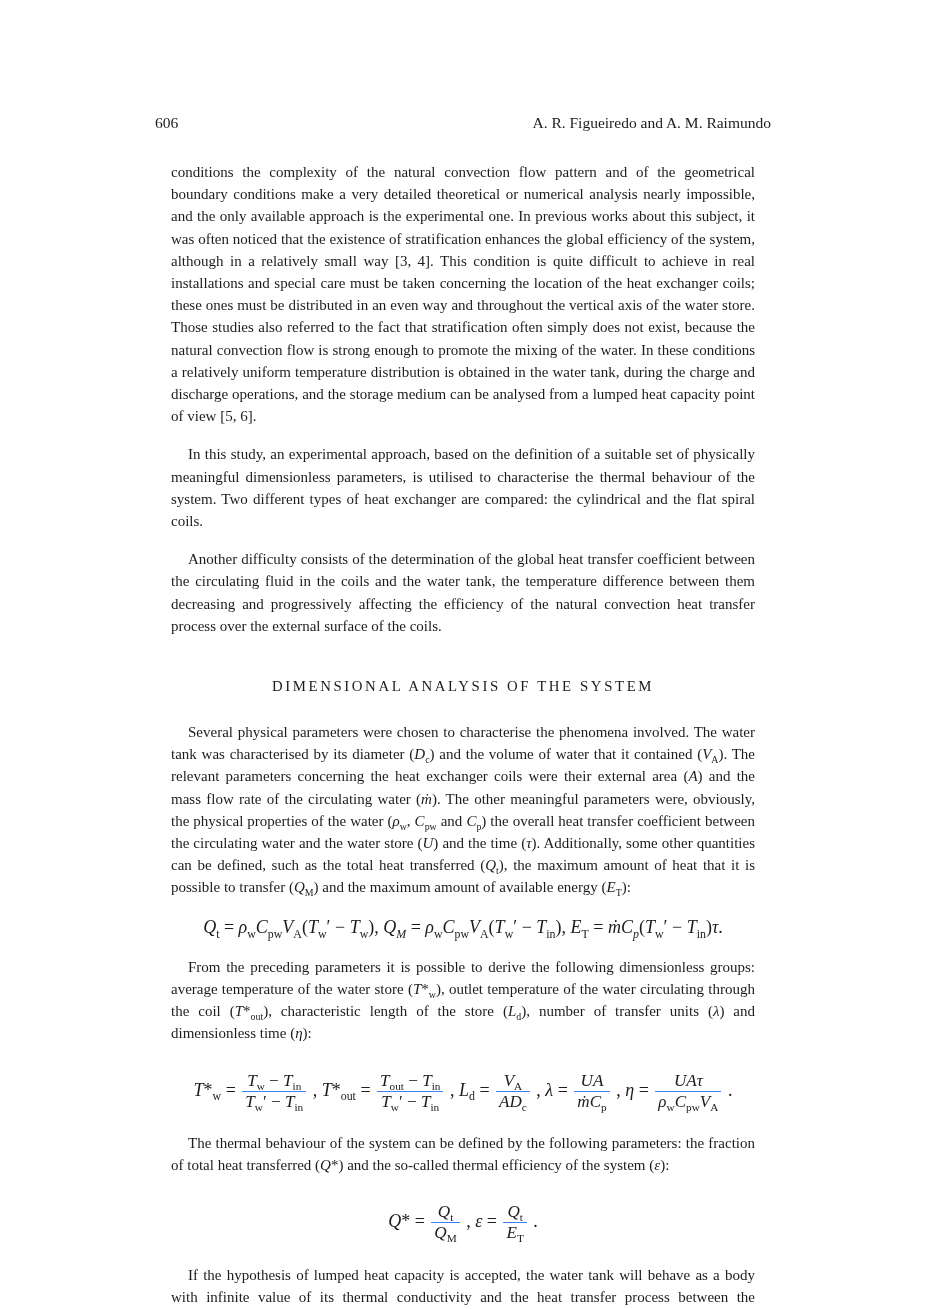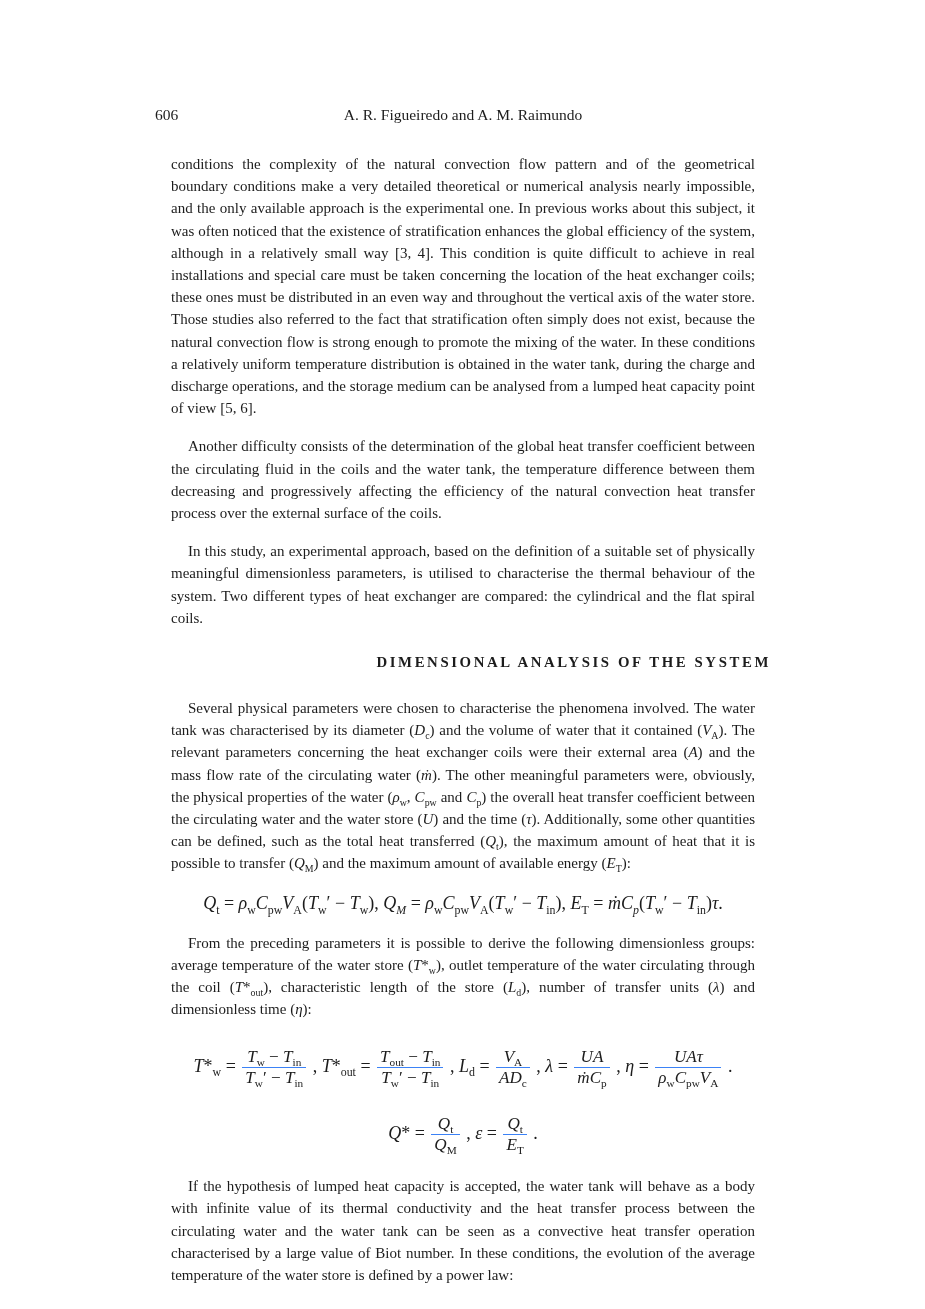--- a/index.html
+++ b/index.html
@@ -15,33 +15,33 @@
     width:904px;height:1309px;
     padding:106px 133px 0 155px;
   }
   .running-head{
     position:relative;
     margin-bottom:29px;
     font-size:15.5px;
     line-height:18px;
   }
   .page-num{position:absolute;left:0;top:0;}
-  .authors{display:block;text-align:center;}
+  .authors{display:block;text-align:right;margin-top:8px;}
   p{
     margin:16px;
     font-size:15px;
     line-height:22.2px;
     text-align:justify;
   }
   p.indent{text-indent:17px;}
   h2.section-heading{
-    margin:24px 0 26px 0;
-    text-align:right;
+    margin:40px 0 26px 0;
+    text-align:center;
     font-size:14.8px;
-    font-weight:700;
+    font-weight:400;
     letter-spacing:2.6px;
     line-height:18px;
   }
   .equation{
     font-size:18px;
     text-align:center;
     margin:16px 0 17px 0;
     line-height:24px;
   }
   .eq-tall{margin:26px 0 20px 0;}
@@ -76,33 +76,34 @@
 <div class="page">
 
   <header class="running-head">
     <span class="page-num">606</span>
     <span class="authors">A. R. Figueiredo and A. M. Raimundo</span>
   </header>
 
   <main>
 
     <p>conditions the complexity of the natural convection flow pattern and of the geometrical boundary conditions make a very detailed theoretical or numerical analysis nearly impossible, and the only available approach is the experimental one. In previous works about this subject, it was often noticed that the existence of stratification enhances the global efficiency of the system, although in a relatively small way [3, 4]. This condition is quite difficult to achieve in real installations and special care must be taken concerning the location of the heat exchanger coils; these ones must be distributed in an even way and throughout the vertical axis of the water store. Those studies also referred to the fact that stratification often simply does not exist, because the natural convection flow is strong enough to promote the mixing of the water. In these conditions a relatively uniform temperature distribution is obtained in the water tank, during the charge and discharge operations, and the storage medium can be analysed from a lumped heat capacity point of view [5, 6].</p>
+    <p class="indent">In this study, an experimental approach, based on the definition of a suitable set of physically meaningful dimensionless parameters, is utilised to characterise the thermal behaviour of the system. Two different types of heat exchanger are compared: the cylindrical and the flat spiral coils.</p>
     <p class="indent">Another difficulty consists of the determination of the global heat transfer coefficient between the circulating fluid in the coils and the water tank, the temperature difference between them decreasing and progressively affecting the efficiency of the natural convection heat transfer process over the external surface of the coils.</p>
-    <p class="indent">In this study, an experimental approach, based on the definition of a suitable set of physically meaningful dimensionless parameters, is utilised to characterise the thermal behaviour of the system. Two different types of heat exchanger are compared: the cylindrical and the flat spiral coils.</p>
 
     <h2 class="section-heading">DIMENSIONAL ANALYSIS OF THE SYSTEM</h2>
 
     <p class="indent">Several physical parameters were chosen to characterise the phenomena involved. The water tank was characterised by its diameter (<i>D</i><sub>c</sub>) and the volume of water that it contained (<i>V</i><sub>A</sub>). The relevant parameters concerning the heat exchanger coils were their external area (<i>A</i>) and the mass flow rate of the circulating water (<i>ṁ</i>). The other meaningful parameters were, obviously, the physical properties of the water (<i>ρ</i><sub>w</sub>, <i>C</i><sub>pw</sub> and <i>C</i><sub>p</sub>) the overall heat transfer coefficient between the circulating water and the water store (<i>U</i>) and the time (<i>τ</i>). Additionally, some other quantities can be defined, such as the total heat transferred (<i>Q</i><sub>t</sub>), the maximum amount of heat that it is possible to transfer (<i>Q</i><sub>M</sub>) and the maximum amount of available energy (<i>E</i><sub>T</sub>):</p>
 
     <div class="equation"><i>Q</i><sub>t</sub> = <i>ρ</i><sub>w</sub><i>C</i><sub>pw</sub><i>V</i><sub>A</sub>(<i>T</i><sub>w</sub>′ − <i>T</i><sub>w</sub>), <i>Q</i><sub><i>M</i></sub> = <i>ρ</i><sub>w</sub><i>C</i><sub>pw</sub><i>V</i><sub>A</sub>(<i>T</i><sub>w</sub>′ − <i>T</i><sub>in</sub>), <i>E</i><sub>T</sub> = <i>ṁC</i><sub><i>p</i></sub>(<i>T</i><sub>w</sub>′ − <i>T</i><sub>in</sub>)<i>τ</i>.</div>
 
     <p class="indent">From the preceding parameters it is possible to derive the following dimensionless groups: average temperature of the water store (<i>T</i>*<sub>w</sub>), outlet temperature of the water circulating through the coil (<i>T</i>*<sub>out</sub>), characteristic length of the store (<i>L</i><sub>d</sub>), number of transfer units (<i>λ</i>) and dimensionless time (<i>η</i>):</p>
 
     <div class="equation eq-tall"><i>T</i>*<sub>w</sub> = <span class="frac"><span class="num"><i>T</i><sub>w</sub> − <i>T</i><sub>in</sub></span><span class="den"><i>T</i><sub>w</sub>′ − <i>T</i><sub>in</sub></span></span> , <i>T</i>*<sub>out</sub> = <span class="frac"><span class="num"><i>T</i><sub>out</sub> − <i>T</i><sub>in</sub></span><span class="den"><i>T</i><sub>w</sub>′ − <i>T</i><sub>in</sub></span></span> , <i>L</i><sub>d</sub> = <span class="frac"><span class="num"><i>V</i><sub>A</sub></span><span class="den"><i>AD</i><sub>c</sub></span></span> , <i>λ</i> = <span class="frac"><span class="num"><i>UA</i></span><span class="den"><i>ṁC</i><sub>p</sub></span></span> , <i>η</i> = <span class="frac"><span class="num"><i>UAτ</i></span><span class="den"><i>ρ</i><sub>w</sub><i>C</i><sub>pw</sub><i>V</i><sub>A</sub></span></span> .</div>
 
+    <p class="indent">The thermal behaviour of the system can be defined by the following parameters: the fraction of total heat transferred (<i>Q</i>*) and the so-called thermal efficiency of the system (<i>ε</i>):</p>
 
     <div class="equation eq-tall"><i>Q</i>* = <span class="frac"><span class="num"><i>Q</i><sub>t</sub></span><span class="den"><i>Q</i><sub>M</sub></span></span> , <i>ε</i> = <span class="frac"><span class="num"><i>Q</i><sub>t</sub></span><span class="den"><i>E</i><sub>T</sub></span></span> .</div>
 
     <p class="indent">If the hypothesis of lumped heat capacity is accepted, the water tank will behave as a body with infinite value of its thermal conductivity and the heat transfer process between the circulating water and the water tank can be seen as a convective heat transfer operation characterised by a large value of Biot number. In these conditions, the evolution of the average temperature of the water store is defined by a power law:</p>
 
     <div class="equation eq-tall eq-numbered">
       <span class="eq-body"><i>T</i>*<sub>w</sub> = <span class="frac"><span class="num"><i>T</i><sub>w</sub> − <i>T</i><sub>in</sub></span><span class="den"><i>T</i><sub>w</sub>′ − <i>T</i><sub>in</sub></span></span> = exp<span class="bp">(</span>− <span class="frac"><span class="num"><i>UA</i></span><span class="den"><i>ρ</i><sub>w</sub><i>C</i><sub>pw</sub><i>V</i><sub>A</sub></span></span> <i>τ</i><span class="bp">)</span>.</span>
       <span class="eq-number">(1)</span>
     </div>
 

